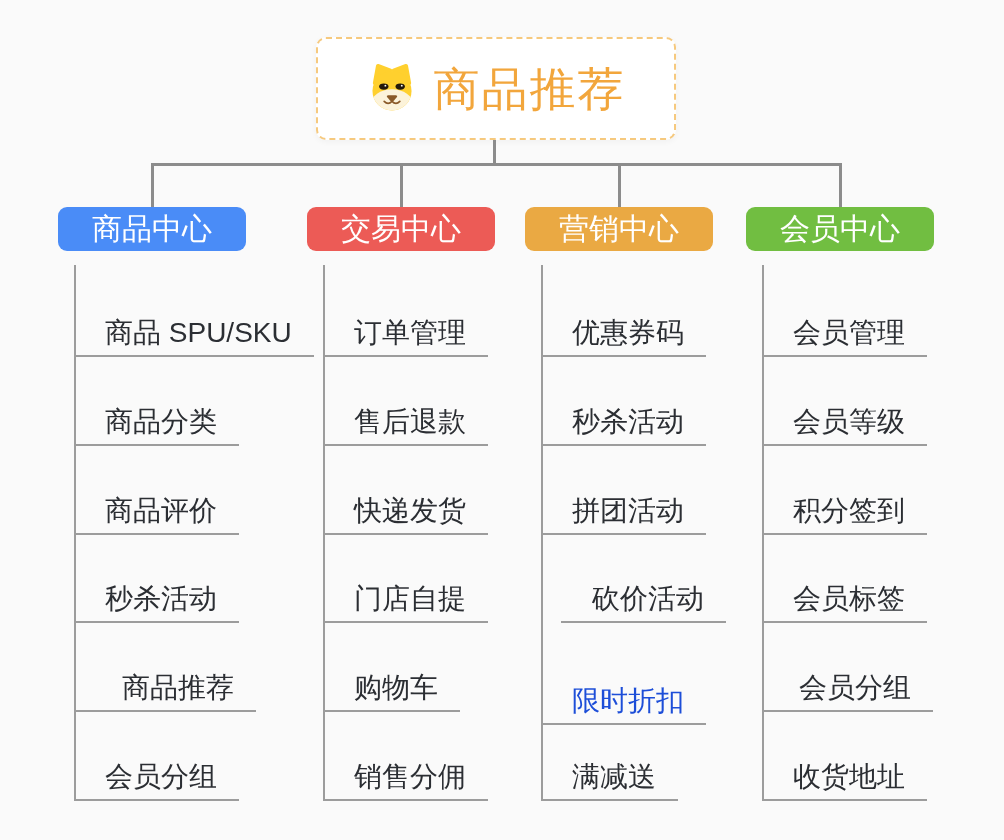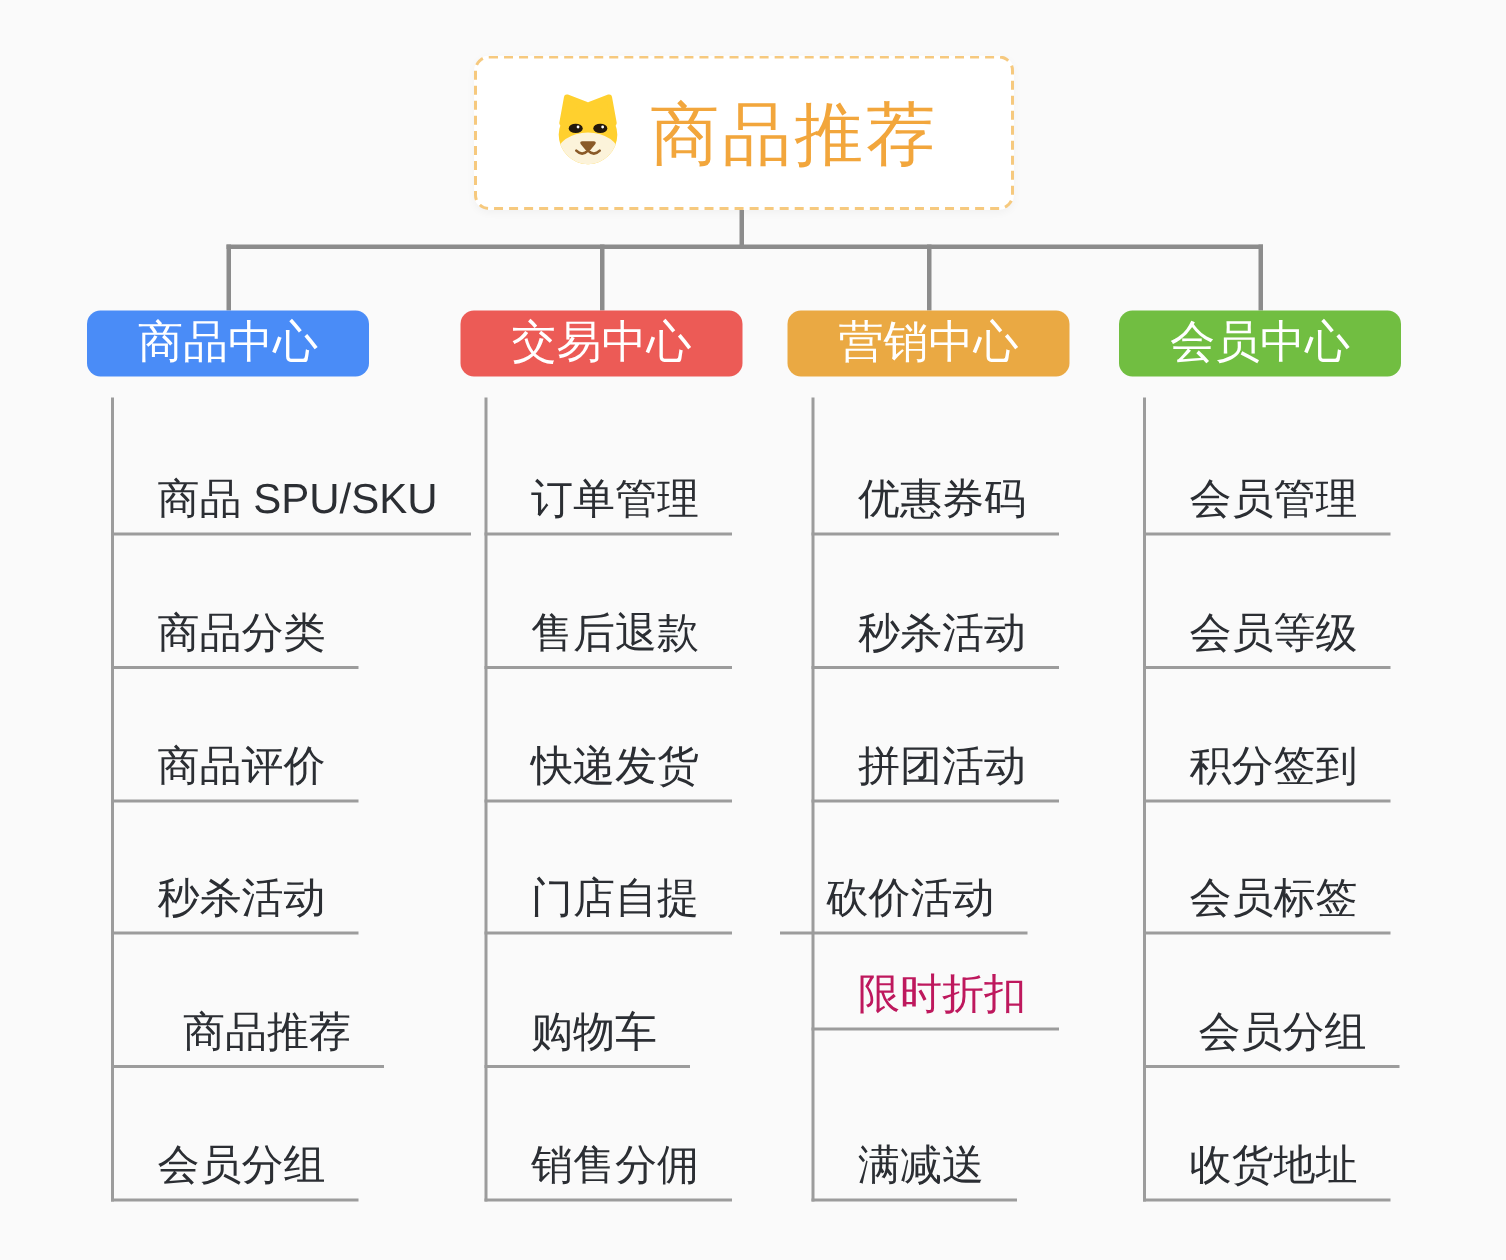--- a/index.html
+++ b/index.html
@@ -87,22 +87,22 @@
       <div class="child-item" style="left: 323px; top: 584px; color: rgb(43, 46, 51); border-bottom-color: rgb(156, 156, 156);">门店自提</div>
       <div class="child-item" style="left: 323px; top: 673px; color: rgb(43, 46, 51); border-bottom-color: rgb(156, 156, 156);">购物车</div>
       <div class="child-item" style="left: 323px; top: 762px; color: rgb(43, 46, 51); border-bottom-color: rgb(156, 156, 156);">销售分佣</div>
       <div class="branch-node" style="left: 525px; top: 207px; background: rgb(234, 169, 67); text-align: right;">
     <span>营销中心</span>
   </div>
       <div class="spine" style="left: 541px; top: 265px; height: 536px; background: rgb(156, 156, 156);"></div>
       <div class="child-item" style="left: 541px; top: 318px; color: rgb(43, 46, 51); border-bottom-color: rgb(156, 156, 156);">优惠券码</div>
       <div class="child-item" style="left: 541px; top: 407px; color: rgb(43, 46, 51); border-bottom-color: rgb(156, 156, 156);">秒杀活动</div>
       <div class="child-item" style="left: 541px; top: 496px; color: rgb(43, 46, 51); border-bottom-color: rgb(156, 156, 156);">拼团活动</div>
-      <div class="child-item" style="left: 520px; top: 584px; color: rgb(43, 46, 51); border-bottom-color: rgb(156, 156, 156);">砍价活动</div>
-      <div class="child-item" style="left: 541px; top: 648px; color: #be185d; border-bottom-color: rgb(156, 156, 156);">限时折扣</div>
+      <div class="child-item" style="left: 561px; top: 584px; color: rgb(43, 46, 51); border-bottom-color: rgb(156, 156, 156);">砍价活动</div>
+      <div class="child-item" style="left: 541px; top: 686px; color: #1d4ed8; border-bottom-color: rgb(156, 156, 156);">限时折扣</div>
       <div class="child-item" style="left: 541px; top: 762px; color: rgb(43, 46, 51); border-bottom-color: rgb(156, 156, 156);">满减送</div>
       <div class="branch-node" style="left: 746px; top: 207px; background: rgb(113, 190, 65);">
     <span>会员中心</span>
   </div>
       <div class="spine" style="left: 762px; top: 265px; height: 536px; background: rgb(156, 156, 156);"></div>
       <div class="child-item" style="left: 762px; top: 318px; color: rgb(43, 46, 51); border-bottom-color: rgb(156, 156, 156);">会员管理</div>
       <div class="child-item" style="left: 762px; top: 407px; color: rgb(43, 46, 51); border-bottom-color: rgb(156, 156, 156);">会员等级</div>
       <div class="child-item" style="left: 762px; top: 496px; color: rgb(43, 46, 51); border-bottom-color: rgb(156, 156, 156);">积分签到</div>
       <div class="child-item" style="left: 762px; top: 584px; color: rgb(43, 46, 51); border-bottom-color: rgb(156, 156, 156);">会员标签</div>
       <div class="child-item" style="left: 762px; top: 673px; color: rgb(43, 46, 51); border-bottom-color: rgb(156, 156, 156); padding-left: 37px;">会员分组</div>

